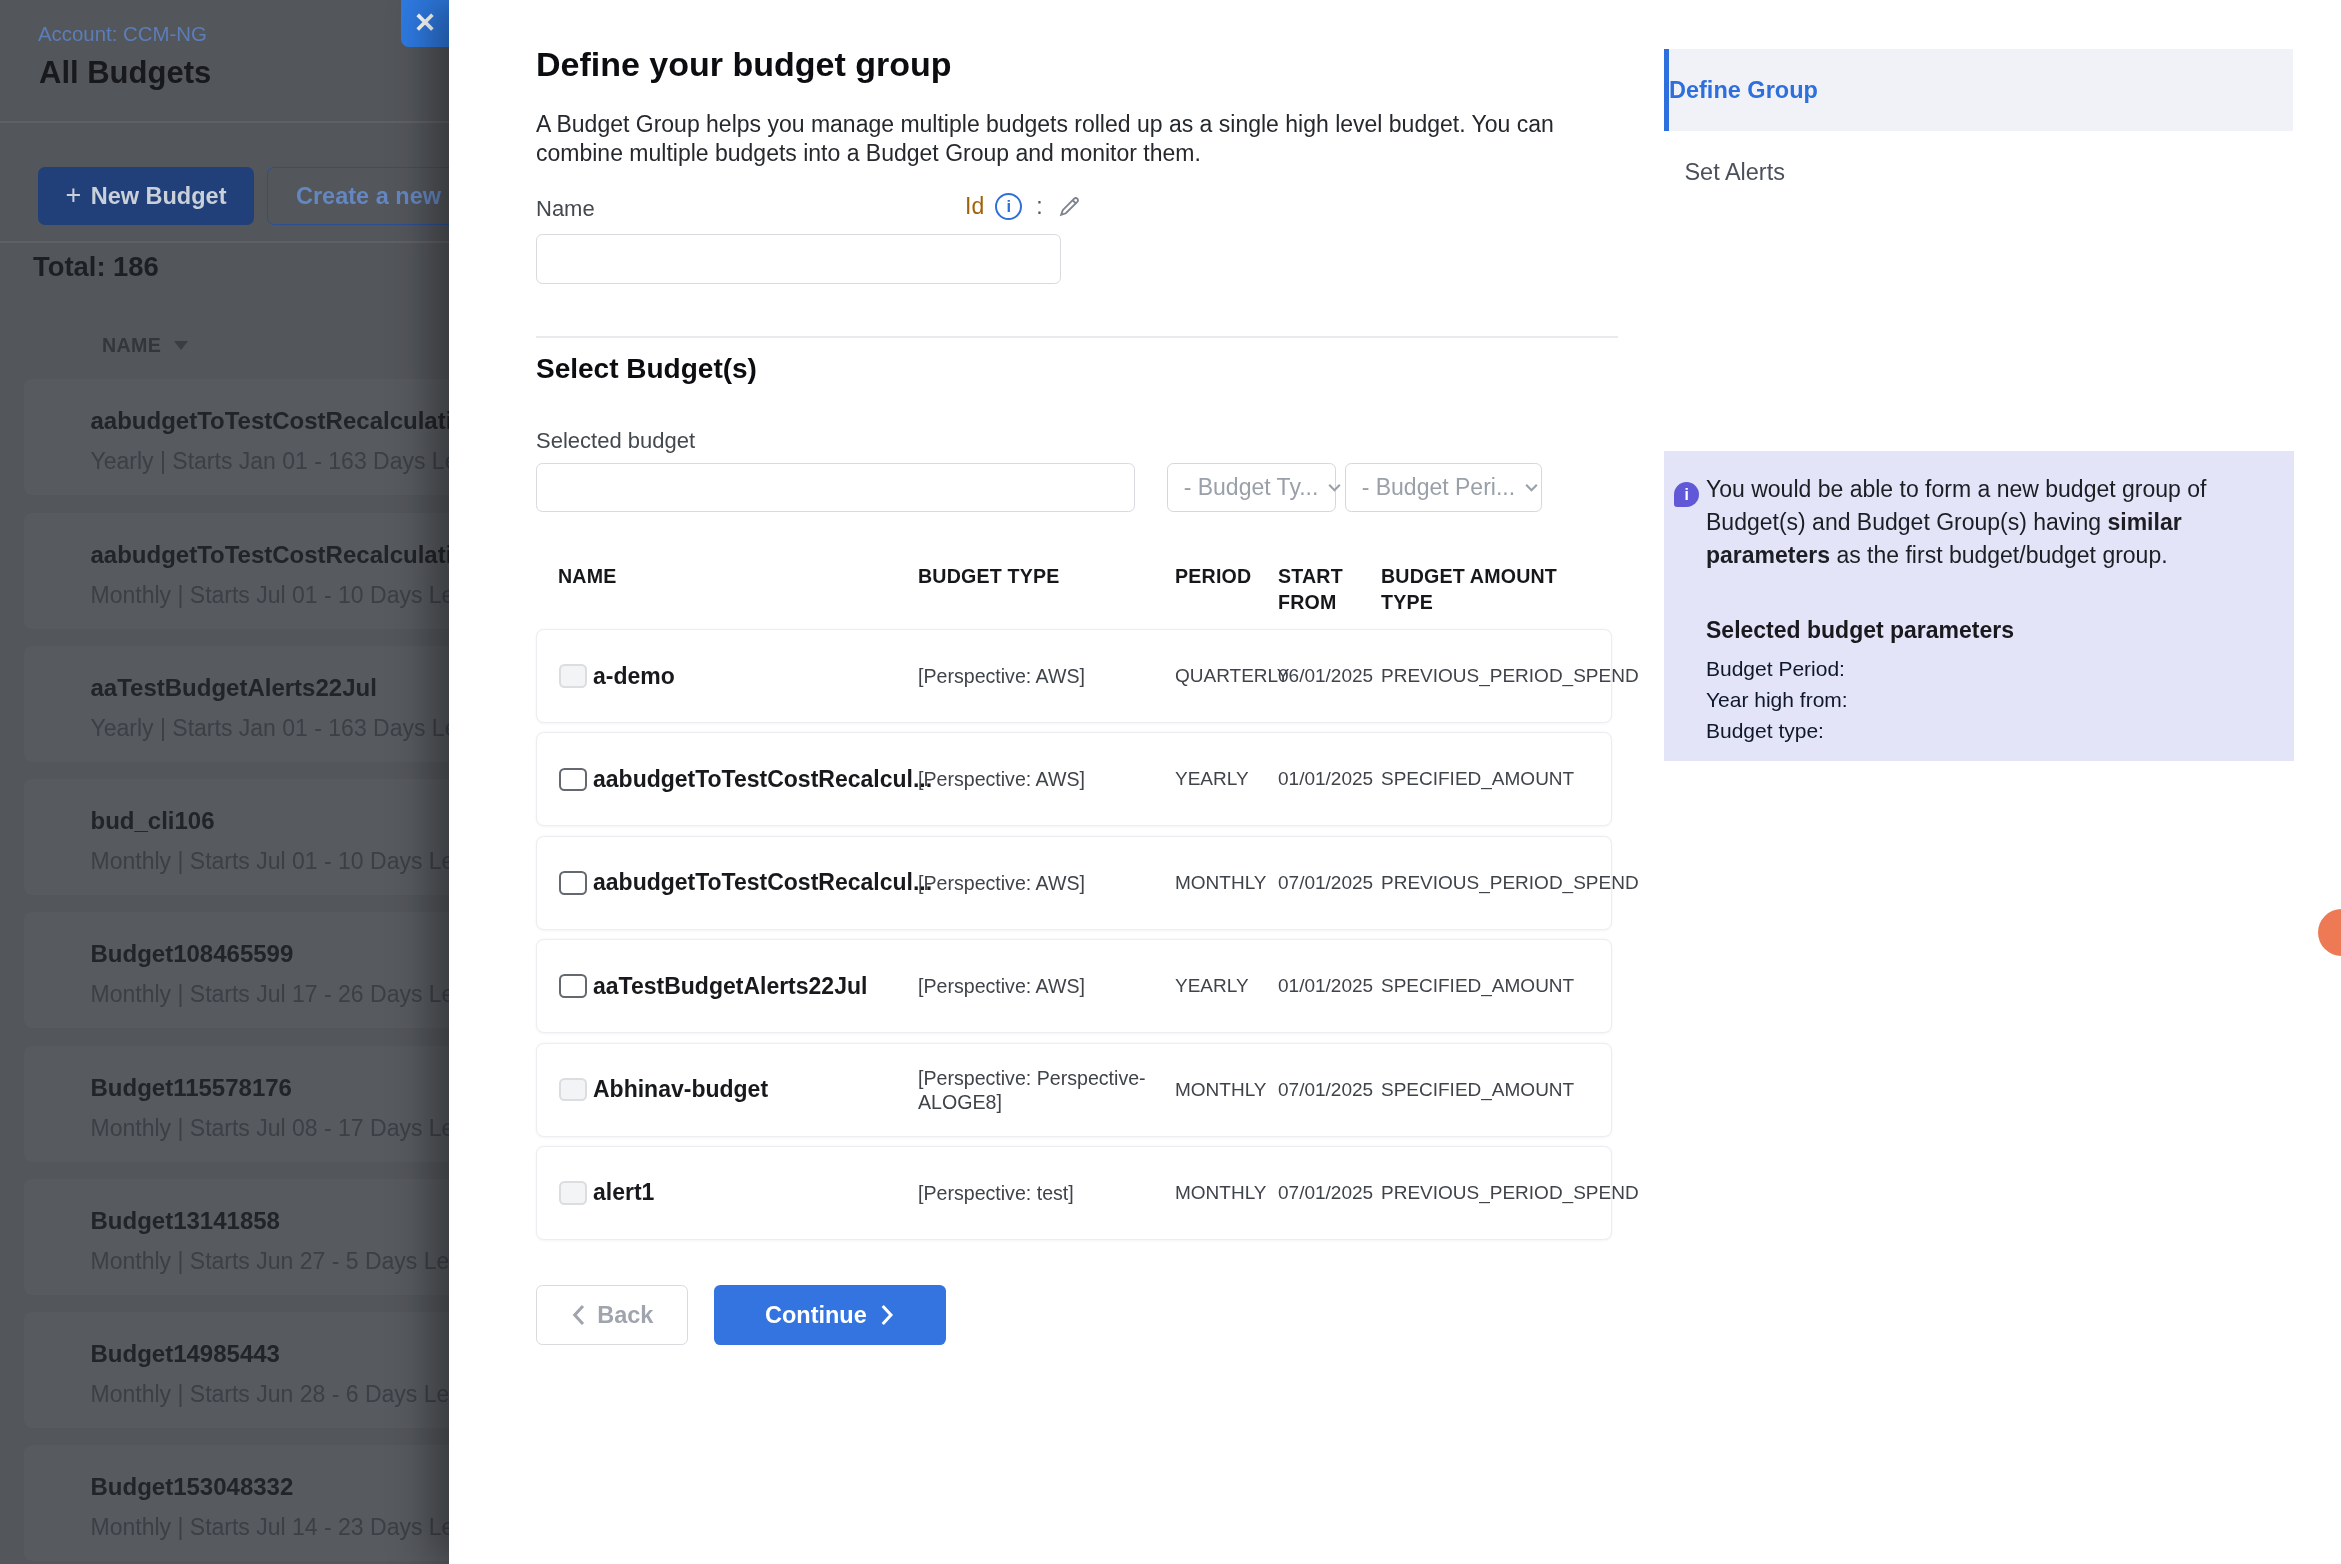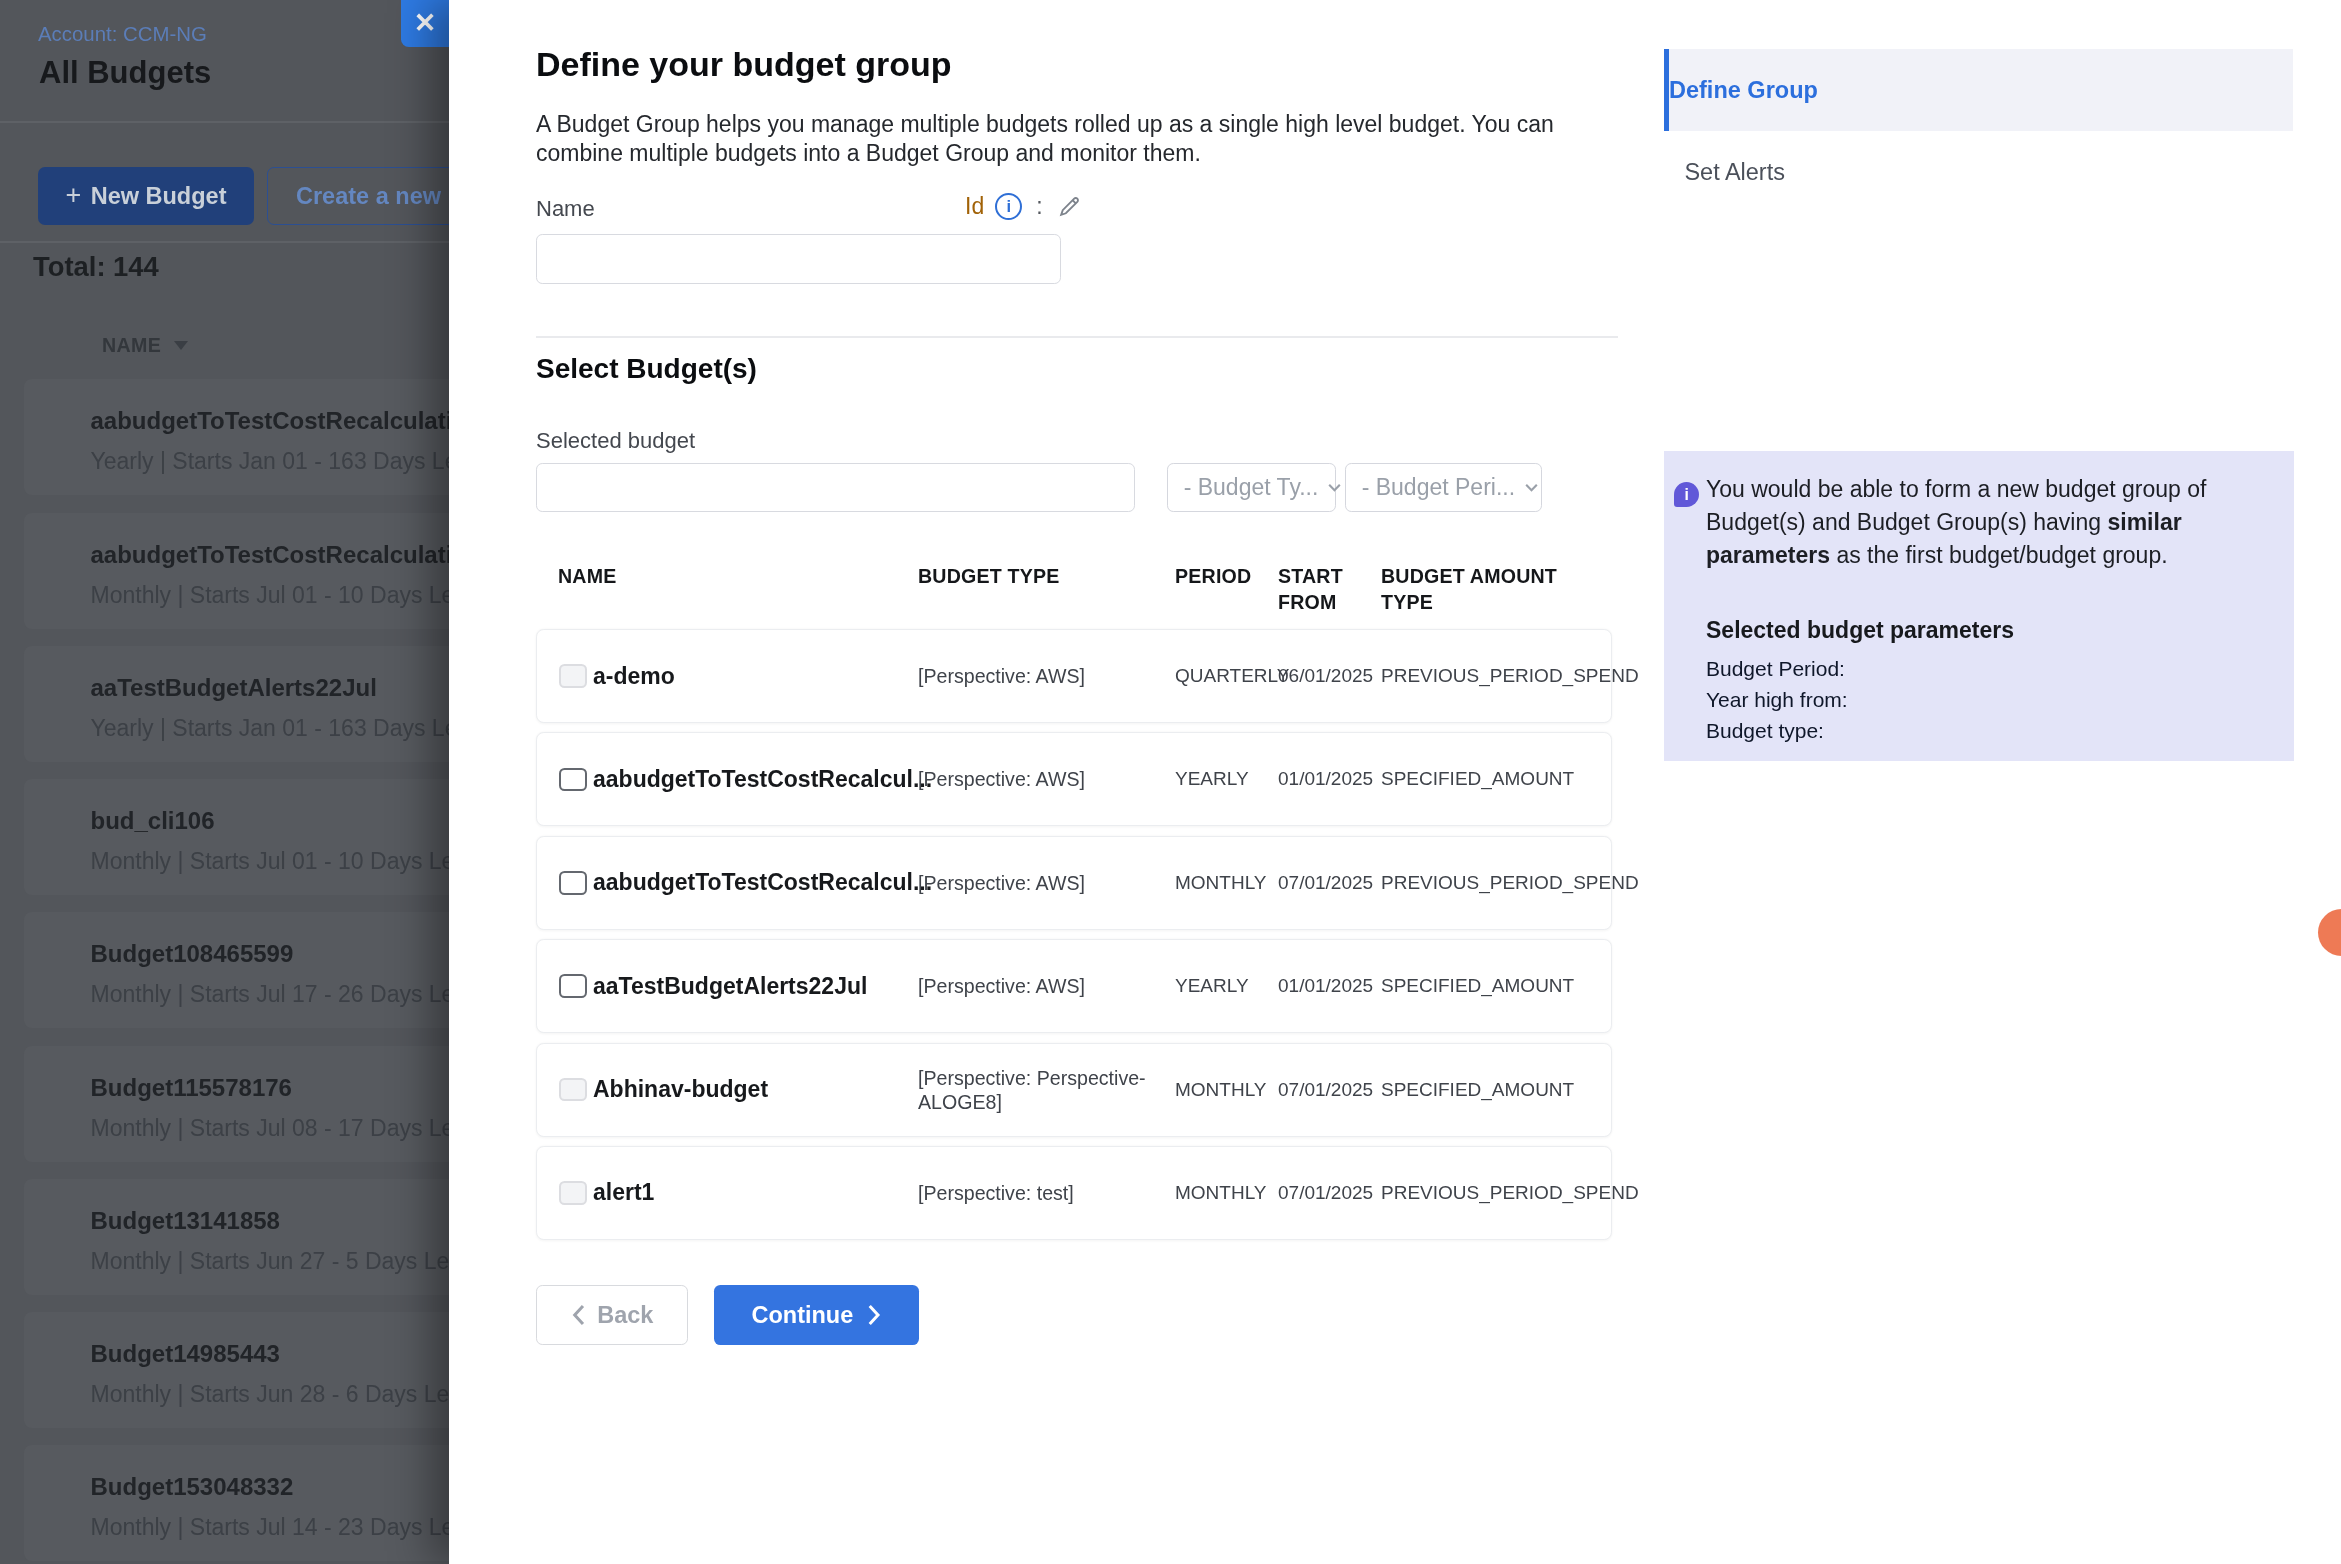--- a/index.html
+++ b/index.html
@@ -74,21 +74,21 @@
   .cb { width:28px; height:23.5px; border-radius:5.5px; margin-left:22px; }
   .cb.on { border:2.4px solid #64686f; background:#fff; cursor:pointer; }
   .cb.off { border:2.4px solid #dcdde1; background:#f3f4f6; }
   .brow .bname { font-size:23px; font-weight:600; color:#17191c; white-space:nowrap; }
   .brow .btype { font-size:19.6px; color:#3f434a; line-height:24px; padding-right:23.5px; }
   .brow .bsm { font-size:19px; color:#3f434a; white-space:nowrap; }
 
   .footer-back { position:absolute; left:0; top:1285px; width:152px; height:60px; background:#fff;
     border:1.6px solid #d8dade; border-radius:6.3px; color:#9fa4ad; font-size:23.5px; font-weight:600;
     display:flex; align-items:center; justify-content:center; gap:11px; }
-  .footer-continue { position:absolute; left:178px; top:1285px; width:205px; height:60px; background:#3474e0;
+  .footer-continue { position:absolute; left:178px; top:1285px; width:232px; height:60px; background:#3474e0;
     border:none; border-radius:6.3px; color:#ffffff; font-size:23.5px; font-weight:600;
     display:flex; align-items:center; justify-content:center; gap:12.5px; cursor:pointer; }
 
   
   .rail { position:absolute; left:1215px; top:0; width:629px; }
   .step { height:82px; display:flex; align-items:center; padding-left:20.4px;
     font-size:23.5px; color:#4b505a; cursor:pointer; }
   .steps { position:absolute; left:0; top:49px; width:629px; }
   .step.active { background:#f1f2f8; border-left:5.5px solid #2c6fdd; color:#2c6fdd;
     font-weight:700; padding-left:0; }
@@ -111,21 +111,21 @@
 <div class="backdrop">
   <div class="bp-account">Account: CCM-NG</div>
   <div class="bp-title">All Budgets</div>
   <div class="bp-div1"></div>
   <div class="bp-newbudget">
     <span class="bp-plus">+</span>
     <span>New Budget</span>
   </div>
   <div class="bp-creategroup">Create a new Budget Group</div>
   <div class="bp-div2"></div>
-  <div class="bp-total">Total: 144</div>
+  <div class="bp-total">Total: 186</div>
   <div class="bp-namehead">
     <span>NAME</span>
     <span class="bp-caret"></span>
   </div>
   <div id="left-list">
       <div class="bp-card" style="top: 379px;">
         <div class="nm">aabudgetToTestCostRecalculation1</div>
         <div class="mt">Yearly | Starts Jan 01 - 163 Days Left</div>
       </div>
       <div class="bp-card" style="top: 513px;">

